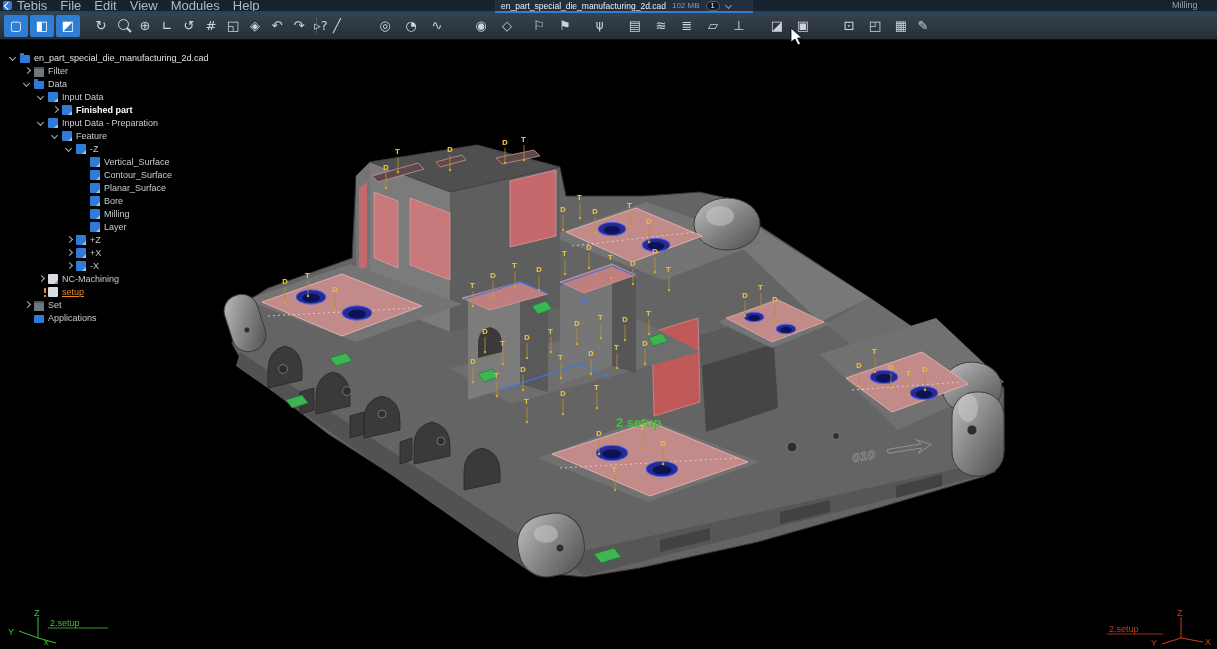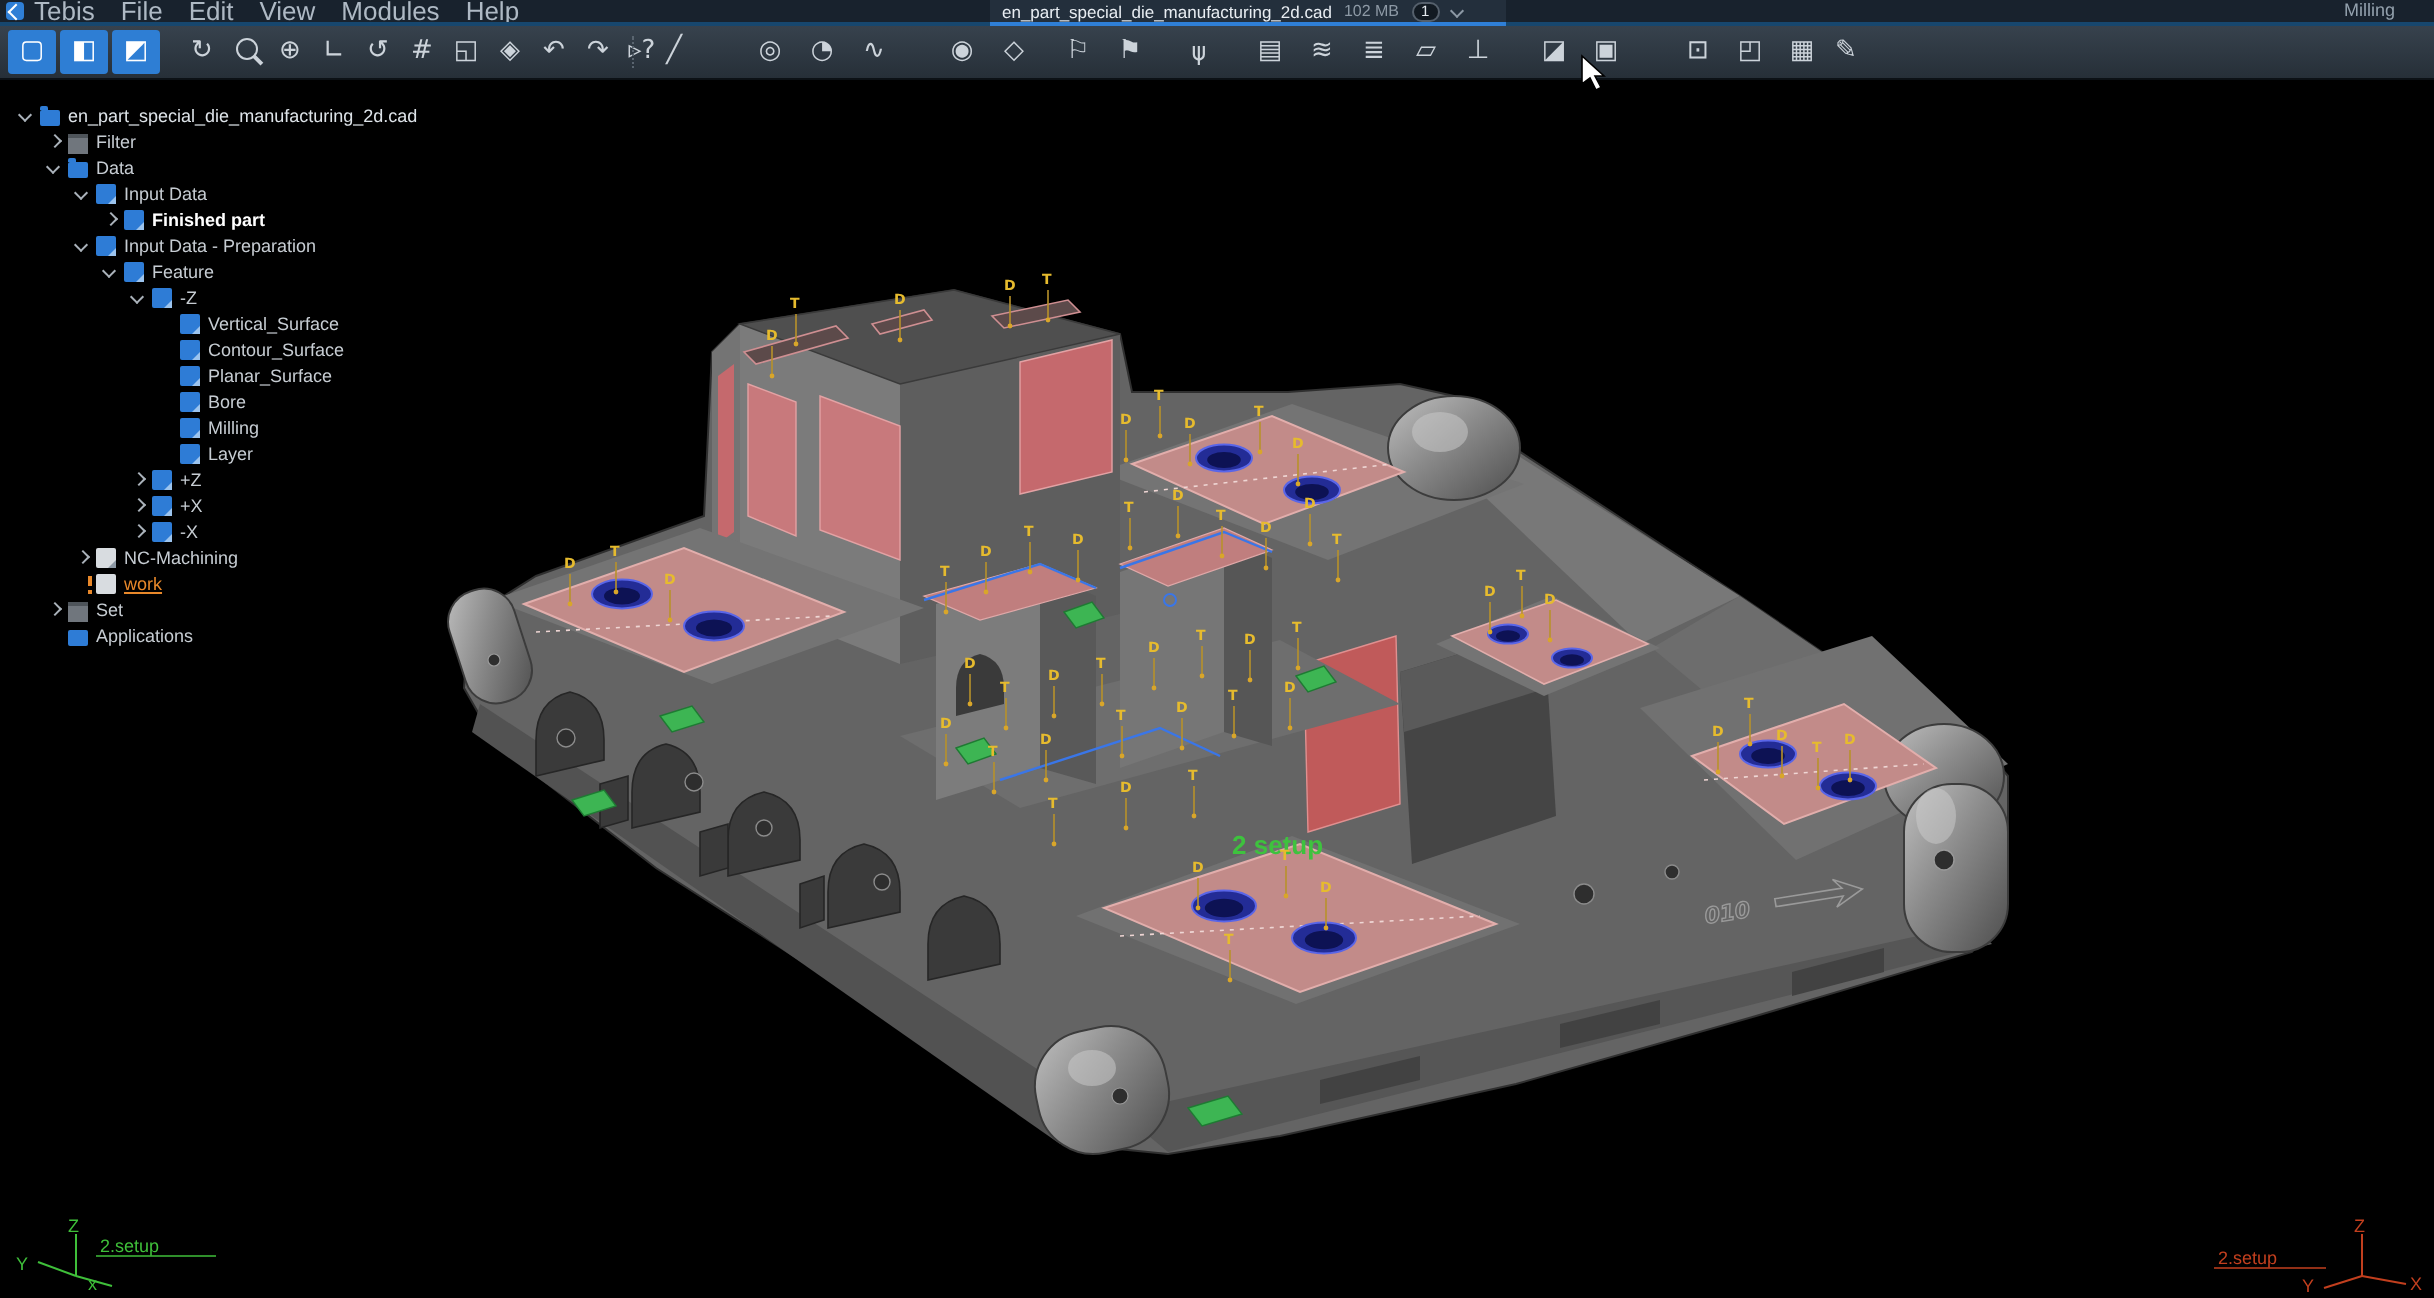--- a/index.html
+++ b/index.html
@@ -571,21 +571,21 @@
       <span class="lbl">-X</span>
     </div>
   <div class="trow" style="--lv:2">
       <span class="chev col"></span>
       <span class="ic ic-docw"></span>
       <span class="lbl">NC-Machining</span>
     </div>
   <div class="trow alert" style="--lv:2">
       <span class="chev none"></span>
       <span class="ic ic-alert"></span>
-      <span class="lbl">work</span>
+      <span class="lbl">setup</span>
     </div>
   <div class="trow" style="--lv:1">
       <span class="chev col"></span>
       <span class="ic ic-box"></span>
       <span class="lbl">Set</span>
     </div>
   <div class="trow" style="--lv:1">
       <span class="chev none"></span>
       <span class="ic ic-app"></span>
       <span class="lbl">Applications</span>

